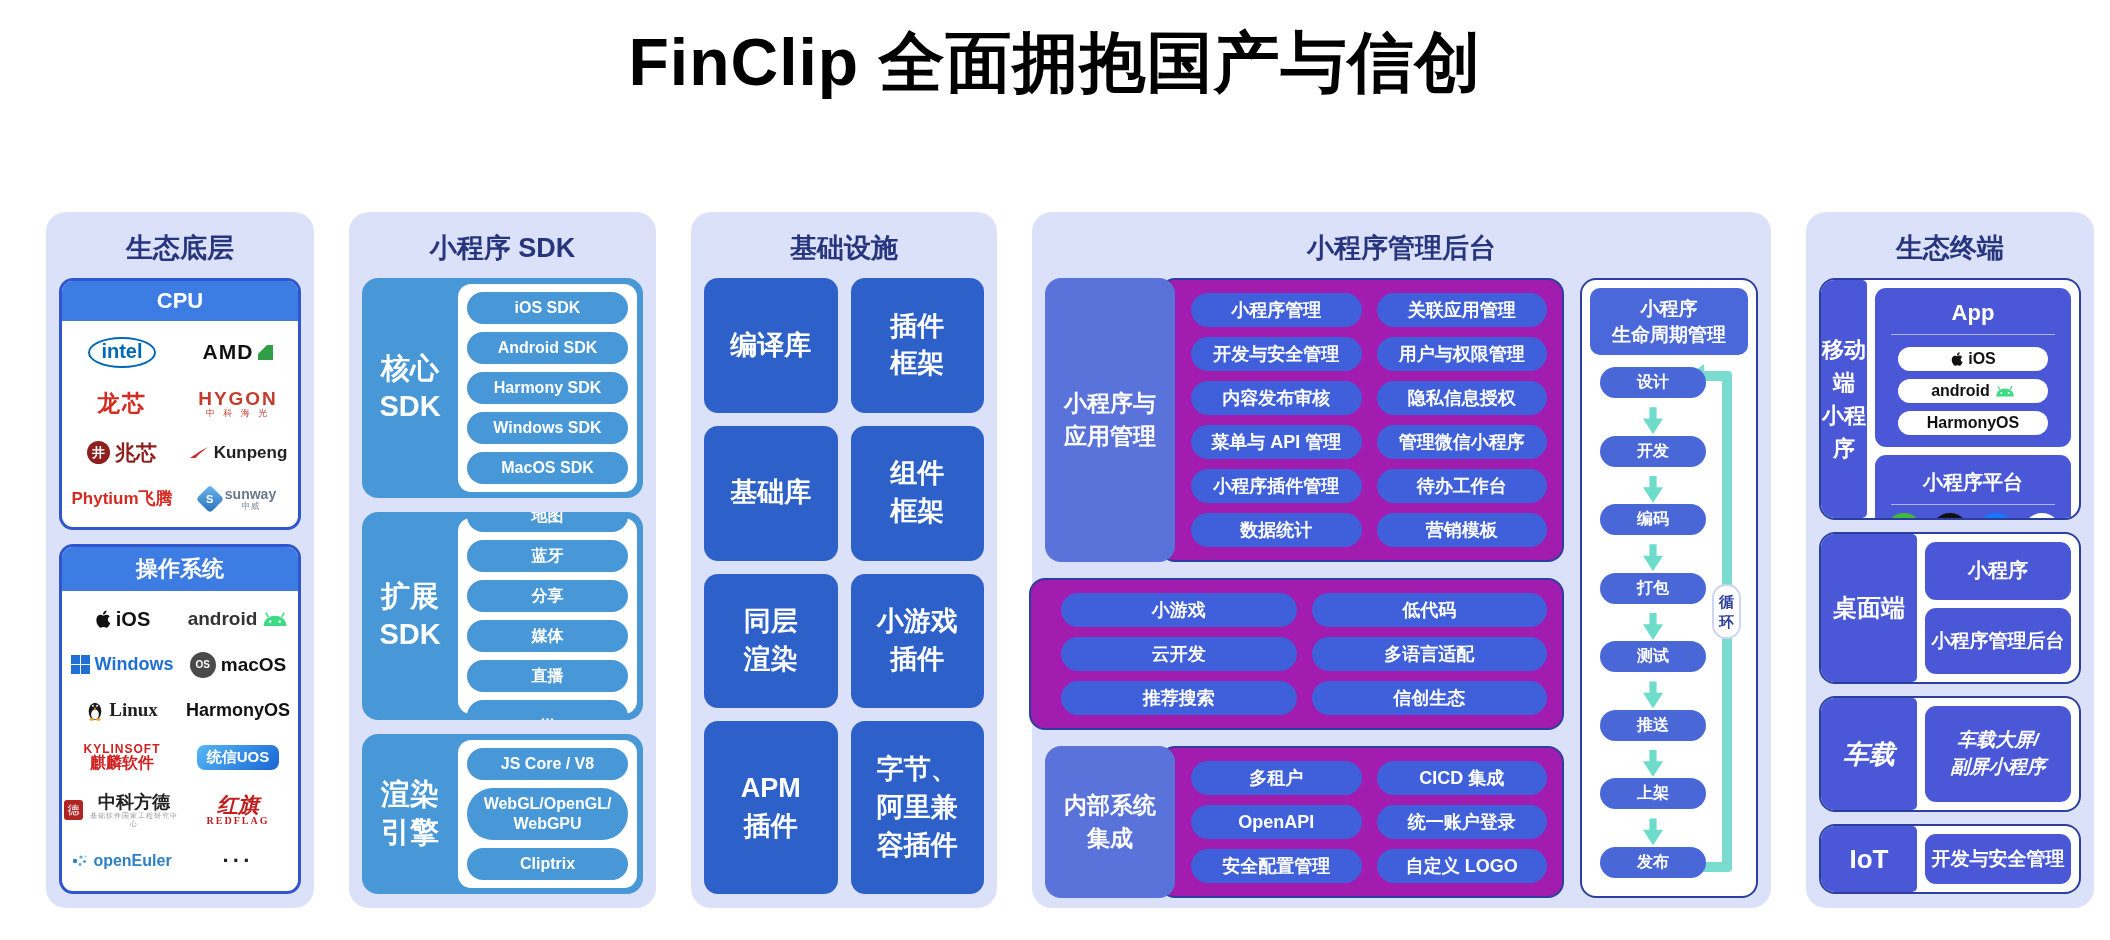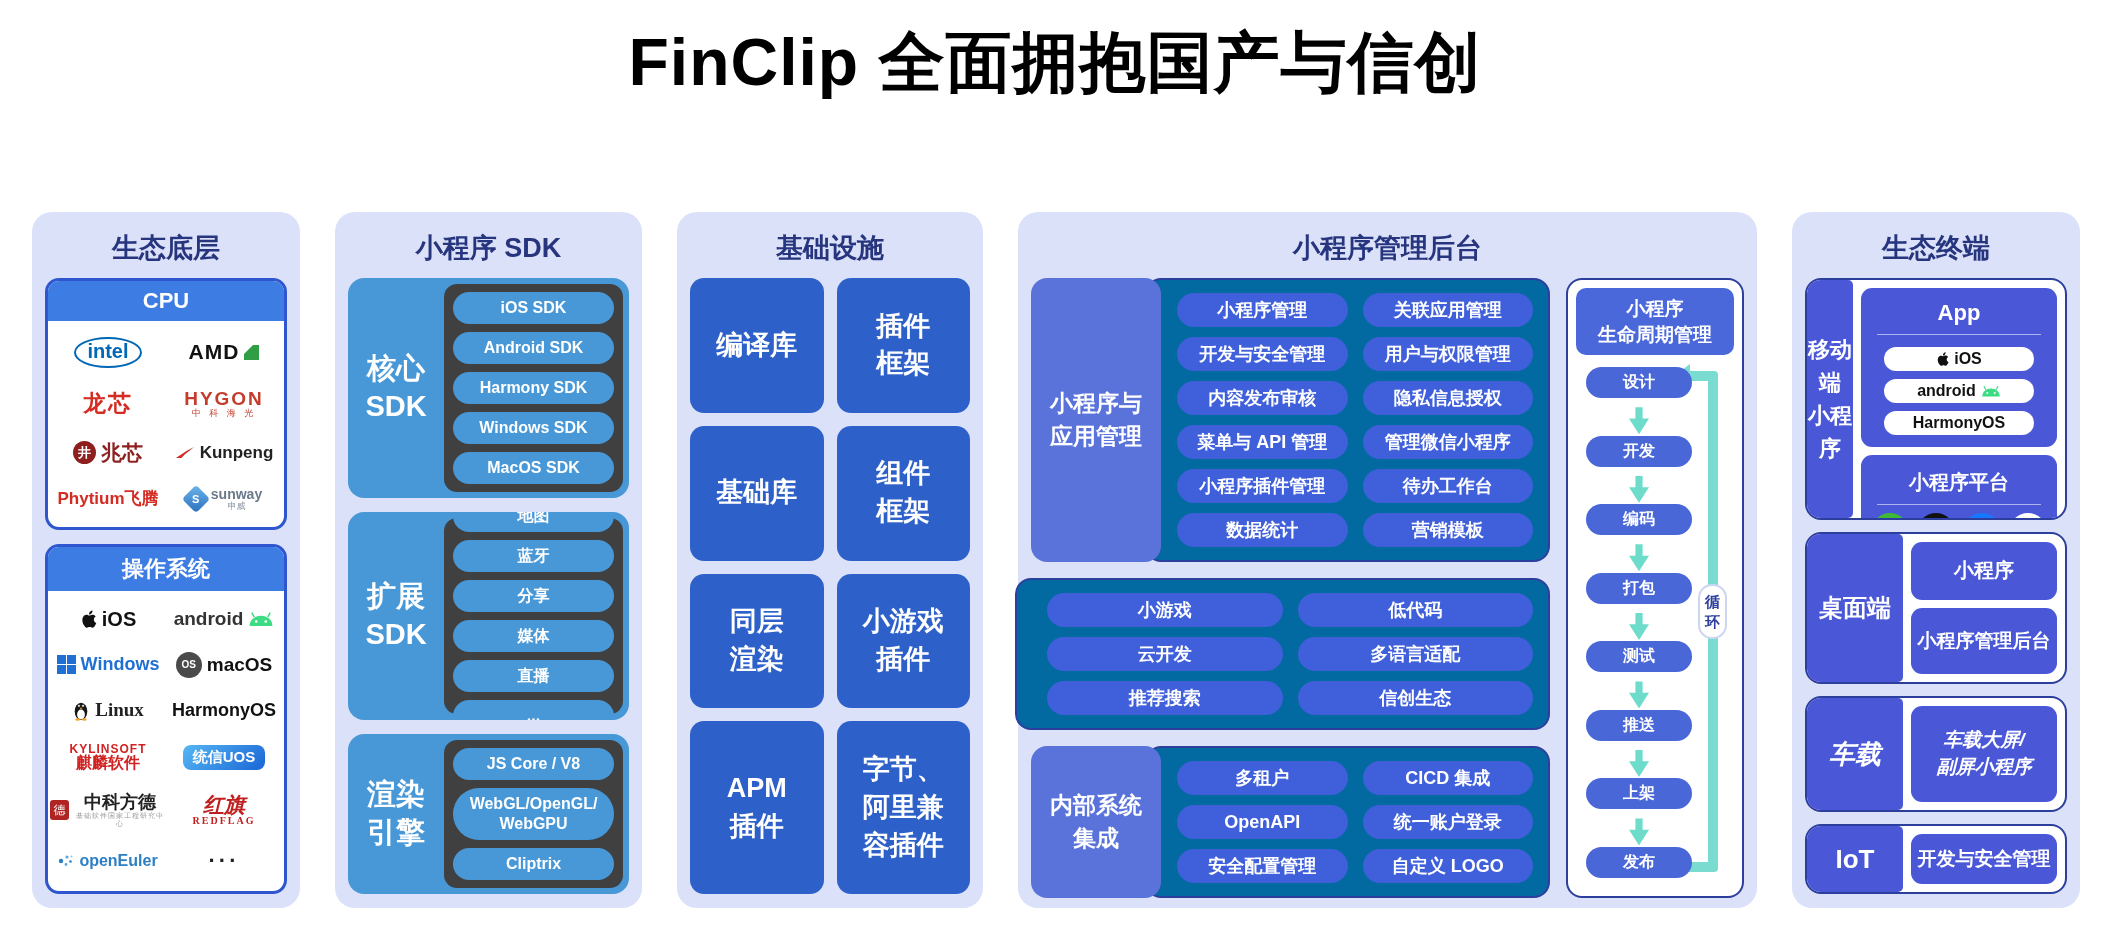--- a/index.html
+++ b/index.html
@@ -3,21 +3,21 @@
 <meta charset="utf-8">
 <style>
   * { margin:0; padding:0; box-sizing:border-box; }
   html,body { background:#fff; }
   body { font-family:"Liberation Sans","DejaVu Sans",sans-serif; }
   .page { position:relative; width:2110px; height:940px; background:#fff; overflow:hidden; }
 
   .main-title { position:absolute; top:18px; left:0; width:100%; text-align:center;
     font-size:66px; font-weight:bold; color:#000; letter-spacing:1px; }
 
-  .panels { position:absolute; top:212px; left:32px; width:2048px; height:696px;
+  .panels { position:absolute; top:212px; left:46px; width:2048px; height:696px;
     display:flex; gap:35px; }
   .panel { background:#dbe1f8; border-radius:20px; padding:10px 13px 14px; display:flex; flex-direction:column; }
   .panel-title { text-align:center; color:#27357e; font-size:27px; font-weight:bold; padding:8px 0 12px; white-space:pre-line; }
 
   
   .p-eco { width:268px; }
   .edge-box { background:#fff; border:3px solid #2f55cf; border-radius:14px; overflow:hidden; display:flex; flex-direction:column; }
   .edge-header { background:#3c7ce3; color:#fff; text-align:center; font-weight:bold; font-size:22px; padding:7px 0; }
   .logo-grid { display:grid; grid-template-columns:1fr 1fr; flex:1; align-items:center; justify-items:center; padding:6px 2px; }
   .cpu-box { height:252px; }
@@ -56,38 +56,38 @@
   .t-hongqi{color:#c01f1f;font-weight:bold;font-size:21px;font-style:italic;font-family:"Liberation Serif",serif;}
   .t-redflag{color:#c01f1f;font-weight:bold;font-size:10px;letter-spacing:2px;font-family:"Liberation Serif",serif;}
   .t-euler{color:#2d7fc4;font-weight:bold;font-size:16px;}
   .t-dots{color:#222;font-weight:bold;font-size:22px;letter-spacing:3px;}
 
   
   .p-sdk { width:307px; }
   .sdk-group { display:flex; background:#4898d8; border-radius:16px; overflow:hidden; margin-bottom:14px; }
   .sdk-group:last-child { margin-bottom:0; }
   .sdk-label { width:96px; display:flex; align-items:center; justify-content:center; color:#fff; font-weight:bold; font-size:29px; text-align:center; line-height:1.3; white-space:pre-line; }
-  .sdk-body { flex:1; background:#404040; border-radius:13px; margin:6px 6px 6px 0; padding:8px 9px; display:flex; flex-direction:column; gap:8px; justify-content:center; }
+  .sdk-body { flex:1; background:#ffffff; border-radius:13px; margin:6px 6px 6px 0; padding:8px 9px; display:flex; flex-direction:column; gap:8px; justify-content:center; }
   .sdk-pill { background:#4898d8; border-radius:999px; color:#fff; font-weight:bold; font-size:16px; text-align:center; padding:6px 6px; line-height:1.25; }
 
   
   .p-infra { width:306px; }
   .infra-grid { display:grid; grid-template-columns:1fr 1fr; gap:13px; flex:1; }
   .infra-block { background:#2d61c9; border-radius:14px; color:#fff; font-weight:bold; font-size:27px;
     display:flex; align-items:center; justify-content:center; text-align:center; line-height:1.4; padding:8px; white-space:pre-line; }
 
   
   .p-admin { flex:1; }
   .admin-wrap { display:flex; gap:16px; flex:1; }
   .admin-left { flex:1; display:flex; flex-direction:column; gap:16px; }
   .admin-group { display:flex; }
   .ag-1 { flex:1.62; } .ag-2 { flex:1; } .ag-3 { flex:1; }
   .admin-label { width:130px; background:#5a73da; border-radius:16px; color:#fff; font-weight:bold; font-size:23px;
     display:flex; align-items:center; justify-content:center; text-align:center; line-height:1.45; position:relative; z-index:2; white-space:pre-line; }
-  .admin-body { flex:1; background:#0369a1; border:2px solid #2c3f9d; border-radius:16px; margin-left:-16px;
+  .admin-body { flex:1; background:#a21caf; border:2px solid #2c3f9d; border-radius:16px; margin-left:-16px;
     padding:13px 15px 13px 30px; display:grid; grid-template-columns:1fr 1fr; gap:10px 15px; align-content:space-between; }
   .admin-pill { background:#3f60da; border-radius:999px; color:#fff; font-weight:bold; font-size:18px;
     display:flex; align-items:center; justify-content:center; padding:5px 4px; min-height:34px; }
 
   .lifecycle { width:178px; background:#fff; border:2px solid #2c3f9d; border-radius:16px; padding:8px; display:flex; flex-direction:column; }
   .lc-header { background:#4a68da; border-radius:10px; color:#fff; font-weight:bold; font-size:19px; text-align:center; padding:8px 2px; line-height:1.35; white-space:pre-line; }
   .lc-flow { flex:1; position:relative; padding:12px 44px 10px 12px; display:flex; flex-direction:column; justify-content:space-between; align-items:center; }
   .lc-step { width:106px; background:#4a67d8; border-radius:999px; color:#fff; font-weight:bold; font-size:16px; text-align:center; padding:5px 0; position:relative; z-index:2; }
   .lc-step:not(:last-child)::after { content:''; position:absolute; left:50%; top:calc(100% + 9px); transform:translateX(-50%);
     width:20px; height:27px; background:#6edccb; clip-path:polygon(32% 0,68% 0,68% 42%,100% 42%,50% 100%,0 42%,32% 42%); }

